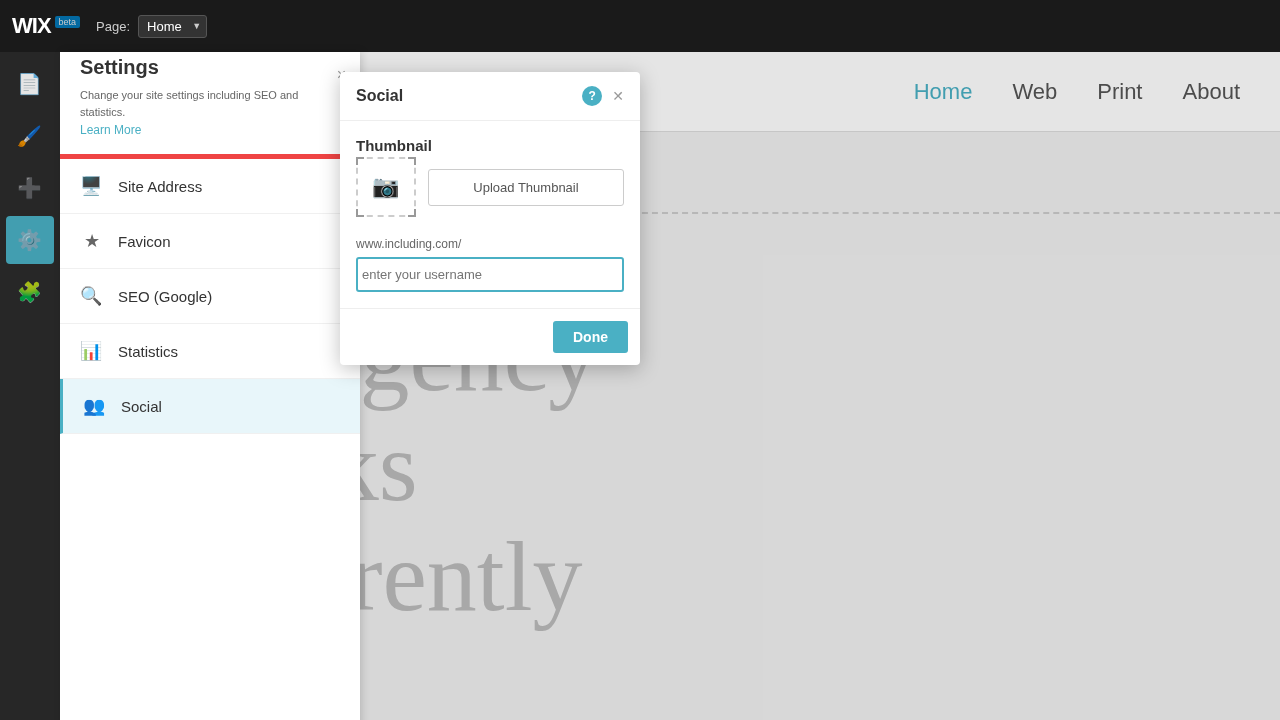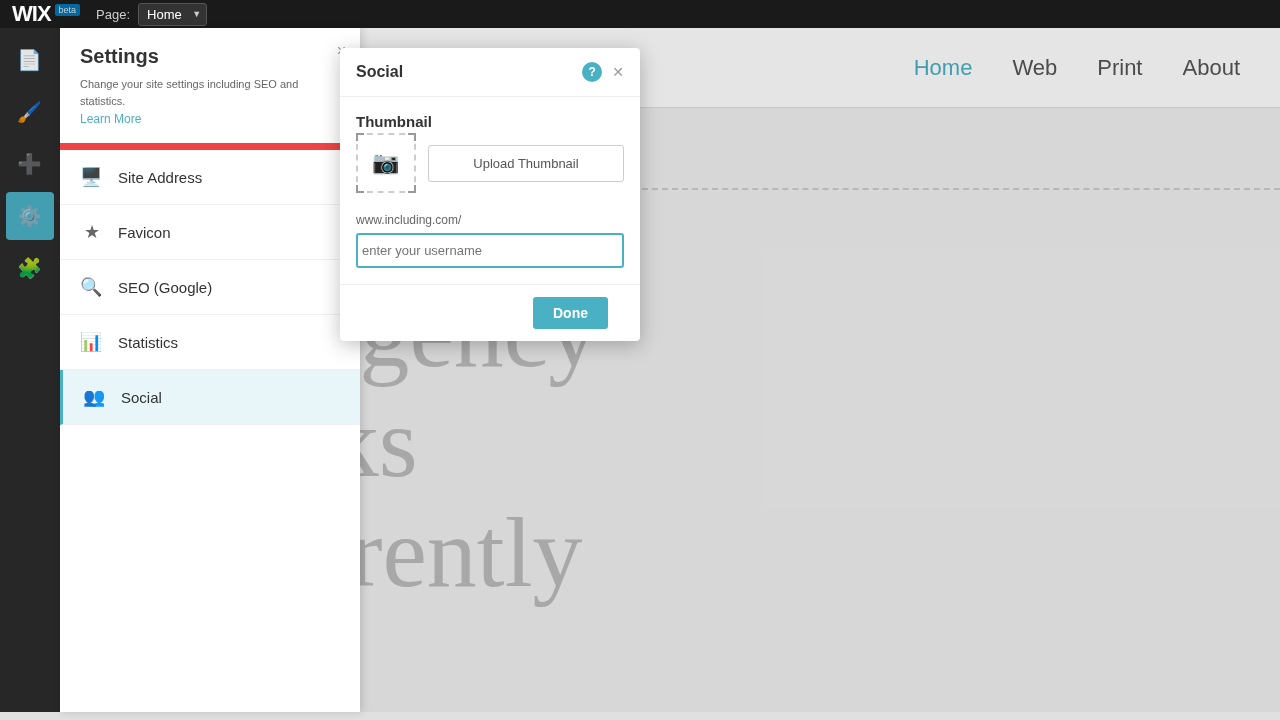--- a/index.html
+++ b/index.html
@@ -1,21 +1,21 @@
 <!DOCTYPE html>
 <html><head>
   <meta charset="utf-8">
   <style>
     * { box-sizing: border-box; margin: 0; padding: 0; }
     body { font-family: Arial, Helvetica, sans-serif; background: #e0e0e0; width: 1280px; height: 720px; overflow: hidden; position: relative; }
 
     
     #topbar {
       background: #1a1a1a;
-      height: 28px;
+      height: 52px;
       display: flex;
       align-items: center;
       padding: 0 12px;
       gap: 16px;
       position: relative;
       z-index: 10;
     }
     #wix-logo {
       display: flex;
       align-items: center;
@@ -152,22 +152,22 @@
       position: absolute;
       top: 0;
       left: 60px;
       width: 300px;
       height: 100%;
       background: white;
       box-shadow: 2px 0 8px rgba(0,0,0,0.15);
       z-index: 20;
     }
     #settings-header {
-      padding: 17px 20px 16px;
-      border-bottom: 7px solid #ef4444;
+      padding: 4px 20px 16px;
+      border-bottom: 5px solid #ef4444;
     }
     #settings-title {
       font-size: 20px;
       font-weight: bold;
       color: #333;
       margin-bottom: 8px;
     }
     #settings-description {
       font-size: 11px;
       color: #666;
@@ -348,21 +348,21 @@
       padding: 8px 4px;
       border: 2px solid #4ab0c4;
       border-radius: 3px;
       font-size: 13px;
       color: #333;
       outline: none;
     }
     #social-modal-footer {
       display: flex;
       justify-content: flex-end;
-      padding: 12px 32px;
+      padding: 12px 12px;
       border-top: 1px solid #eee;
     }
     #done-btn {
       background: #4ab0c4;
       color: white;
       border: none;
       padding: 8px 20px;
       border-radius: 3px;
       font-size: 14px;
       cursor: pointer;

